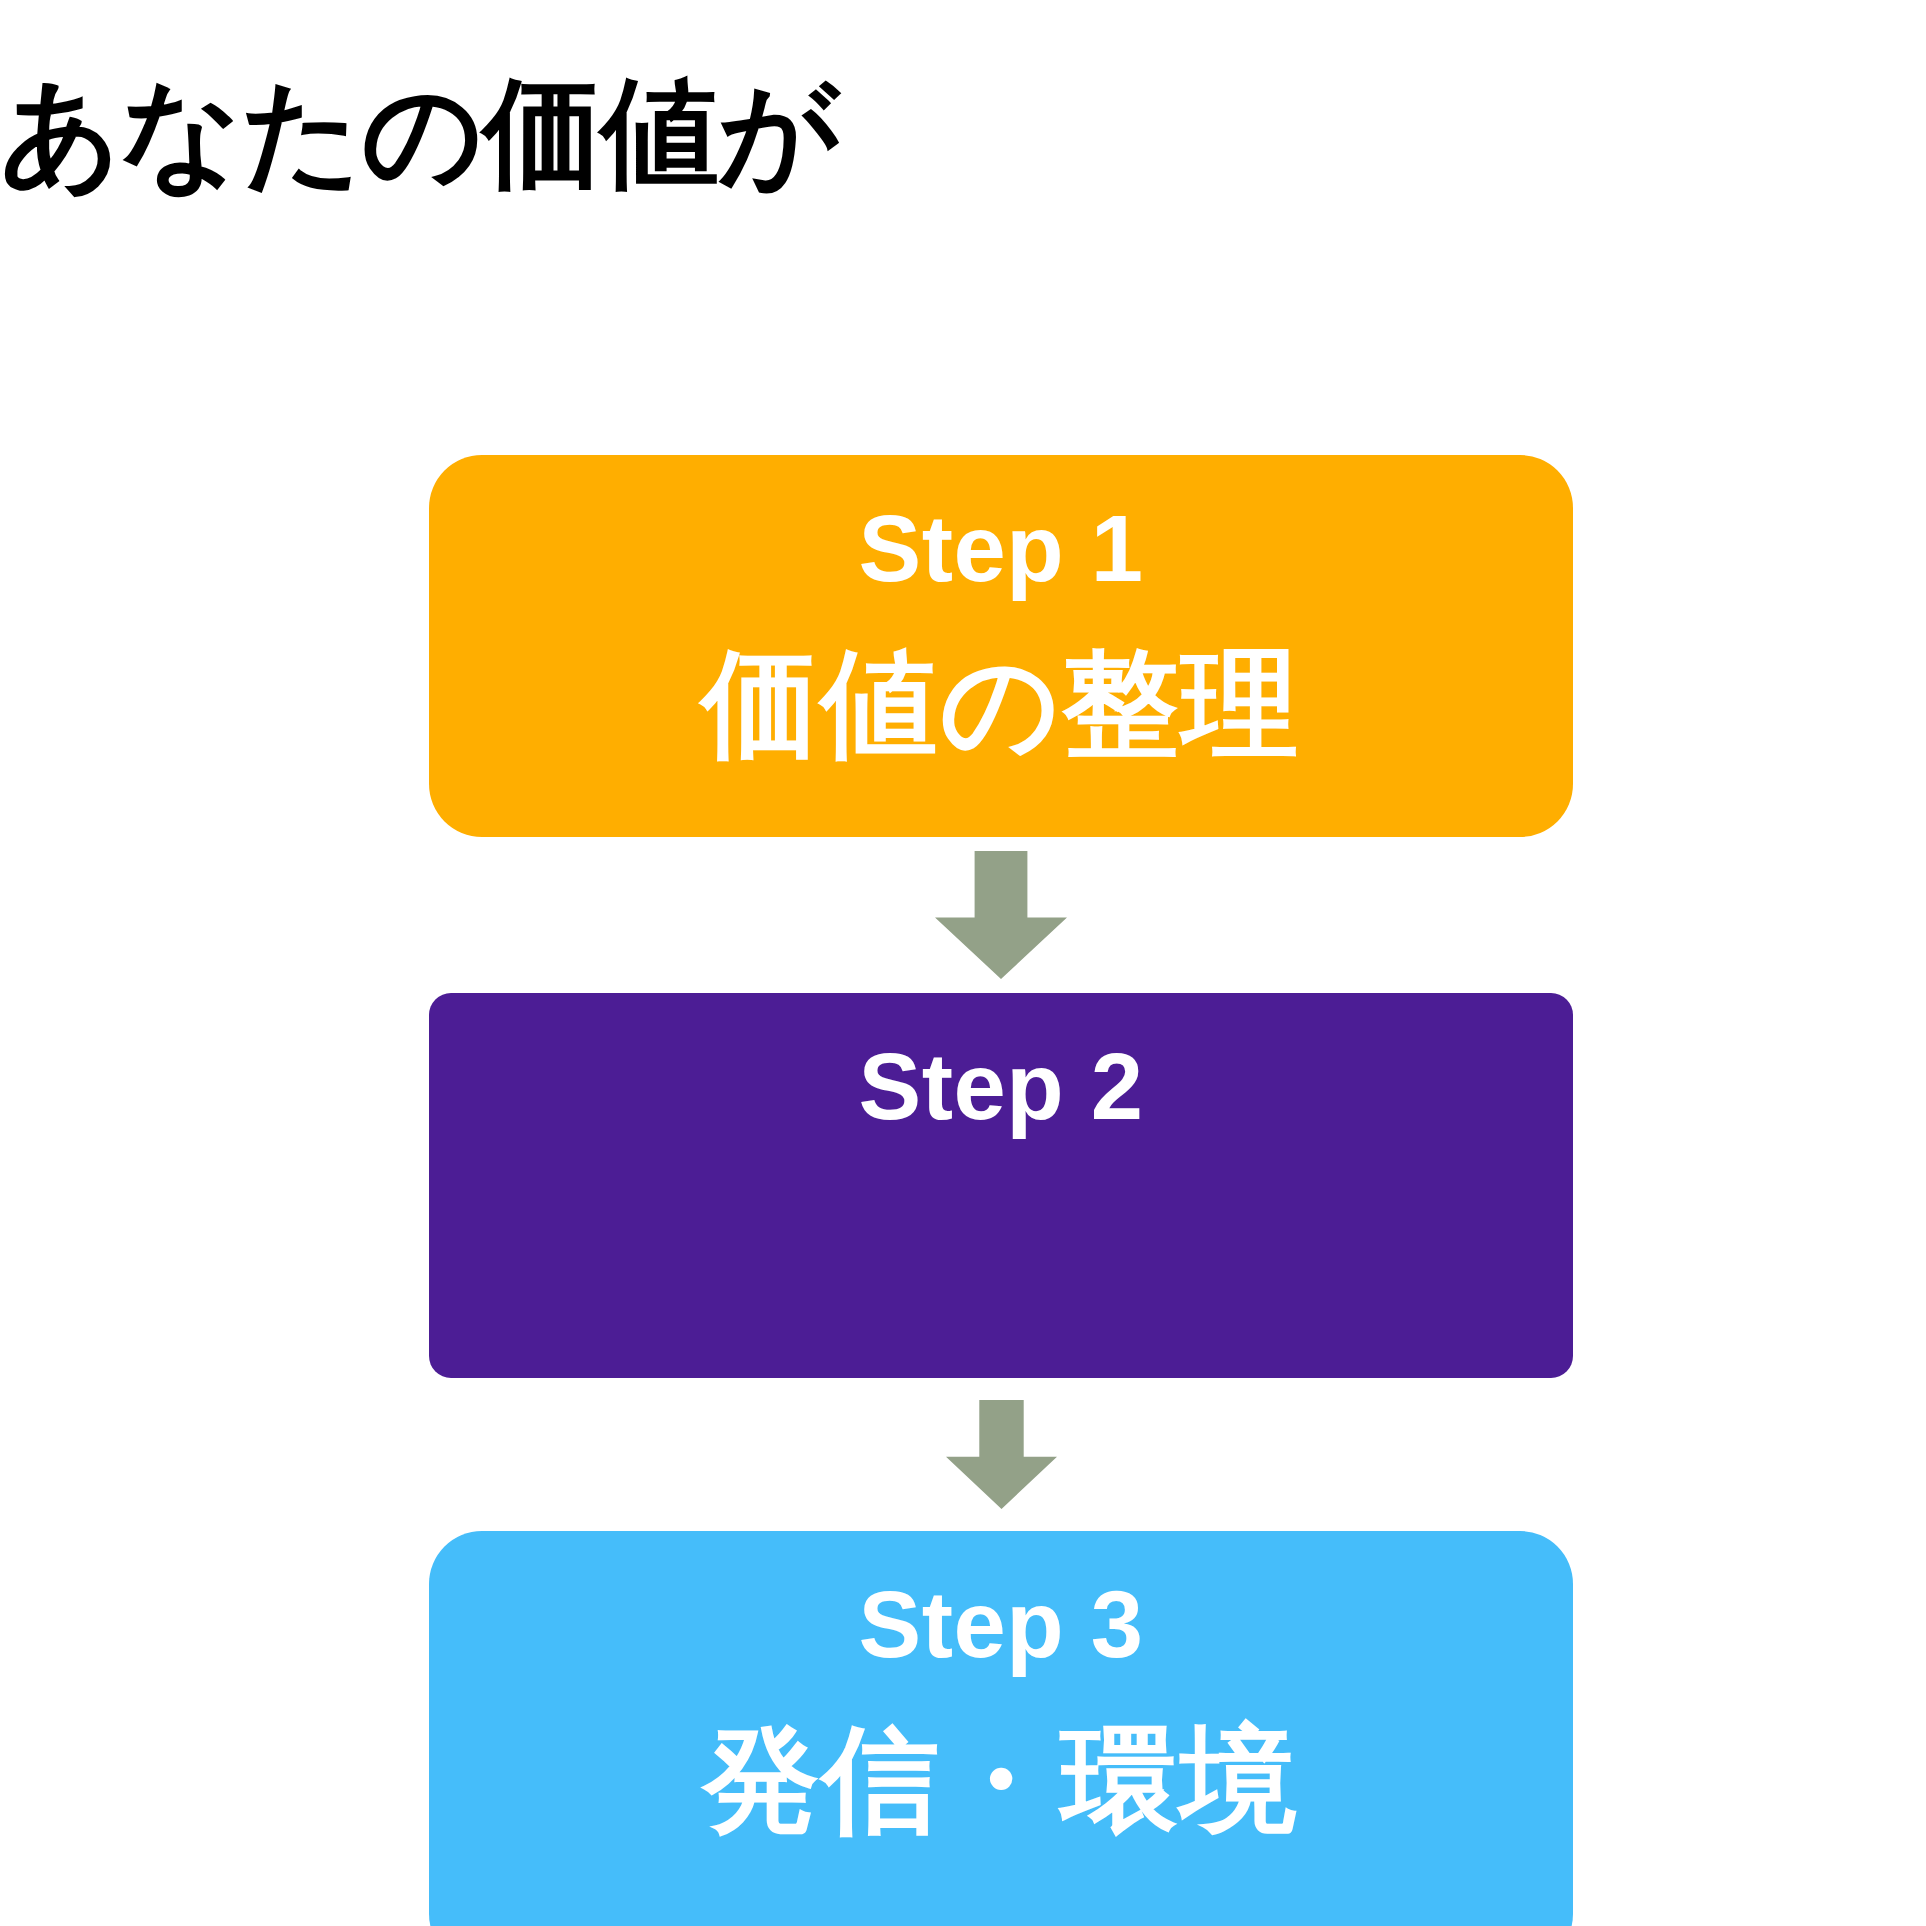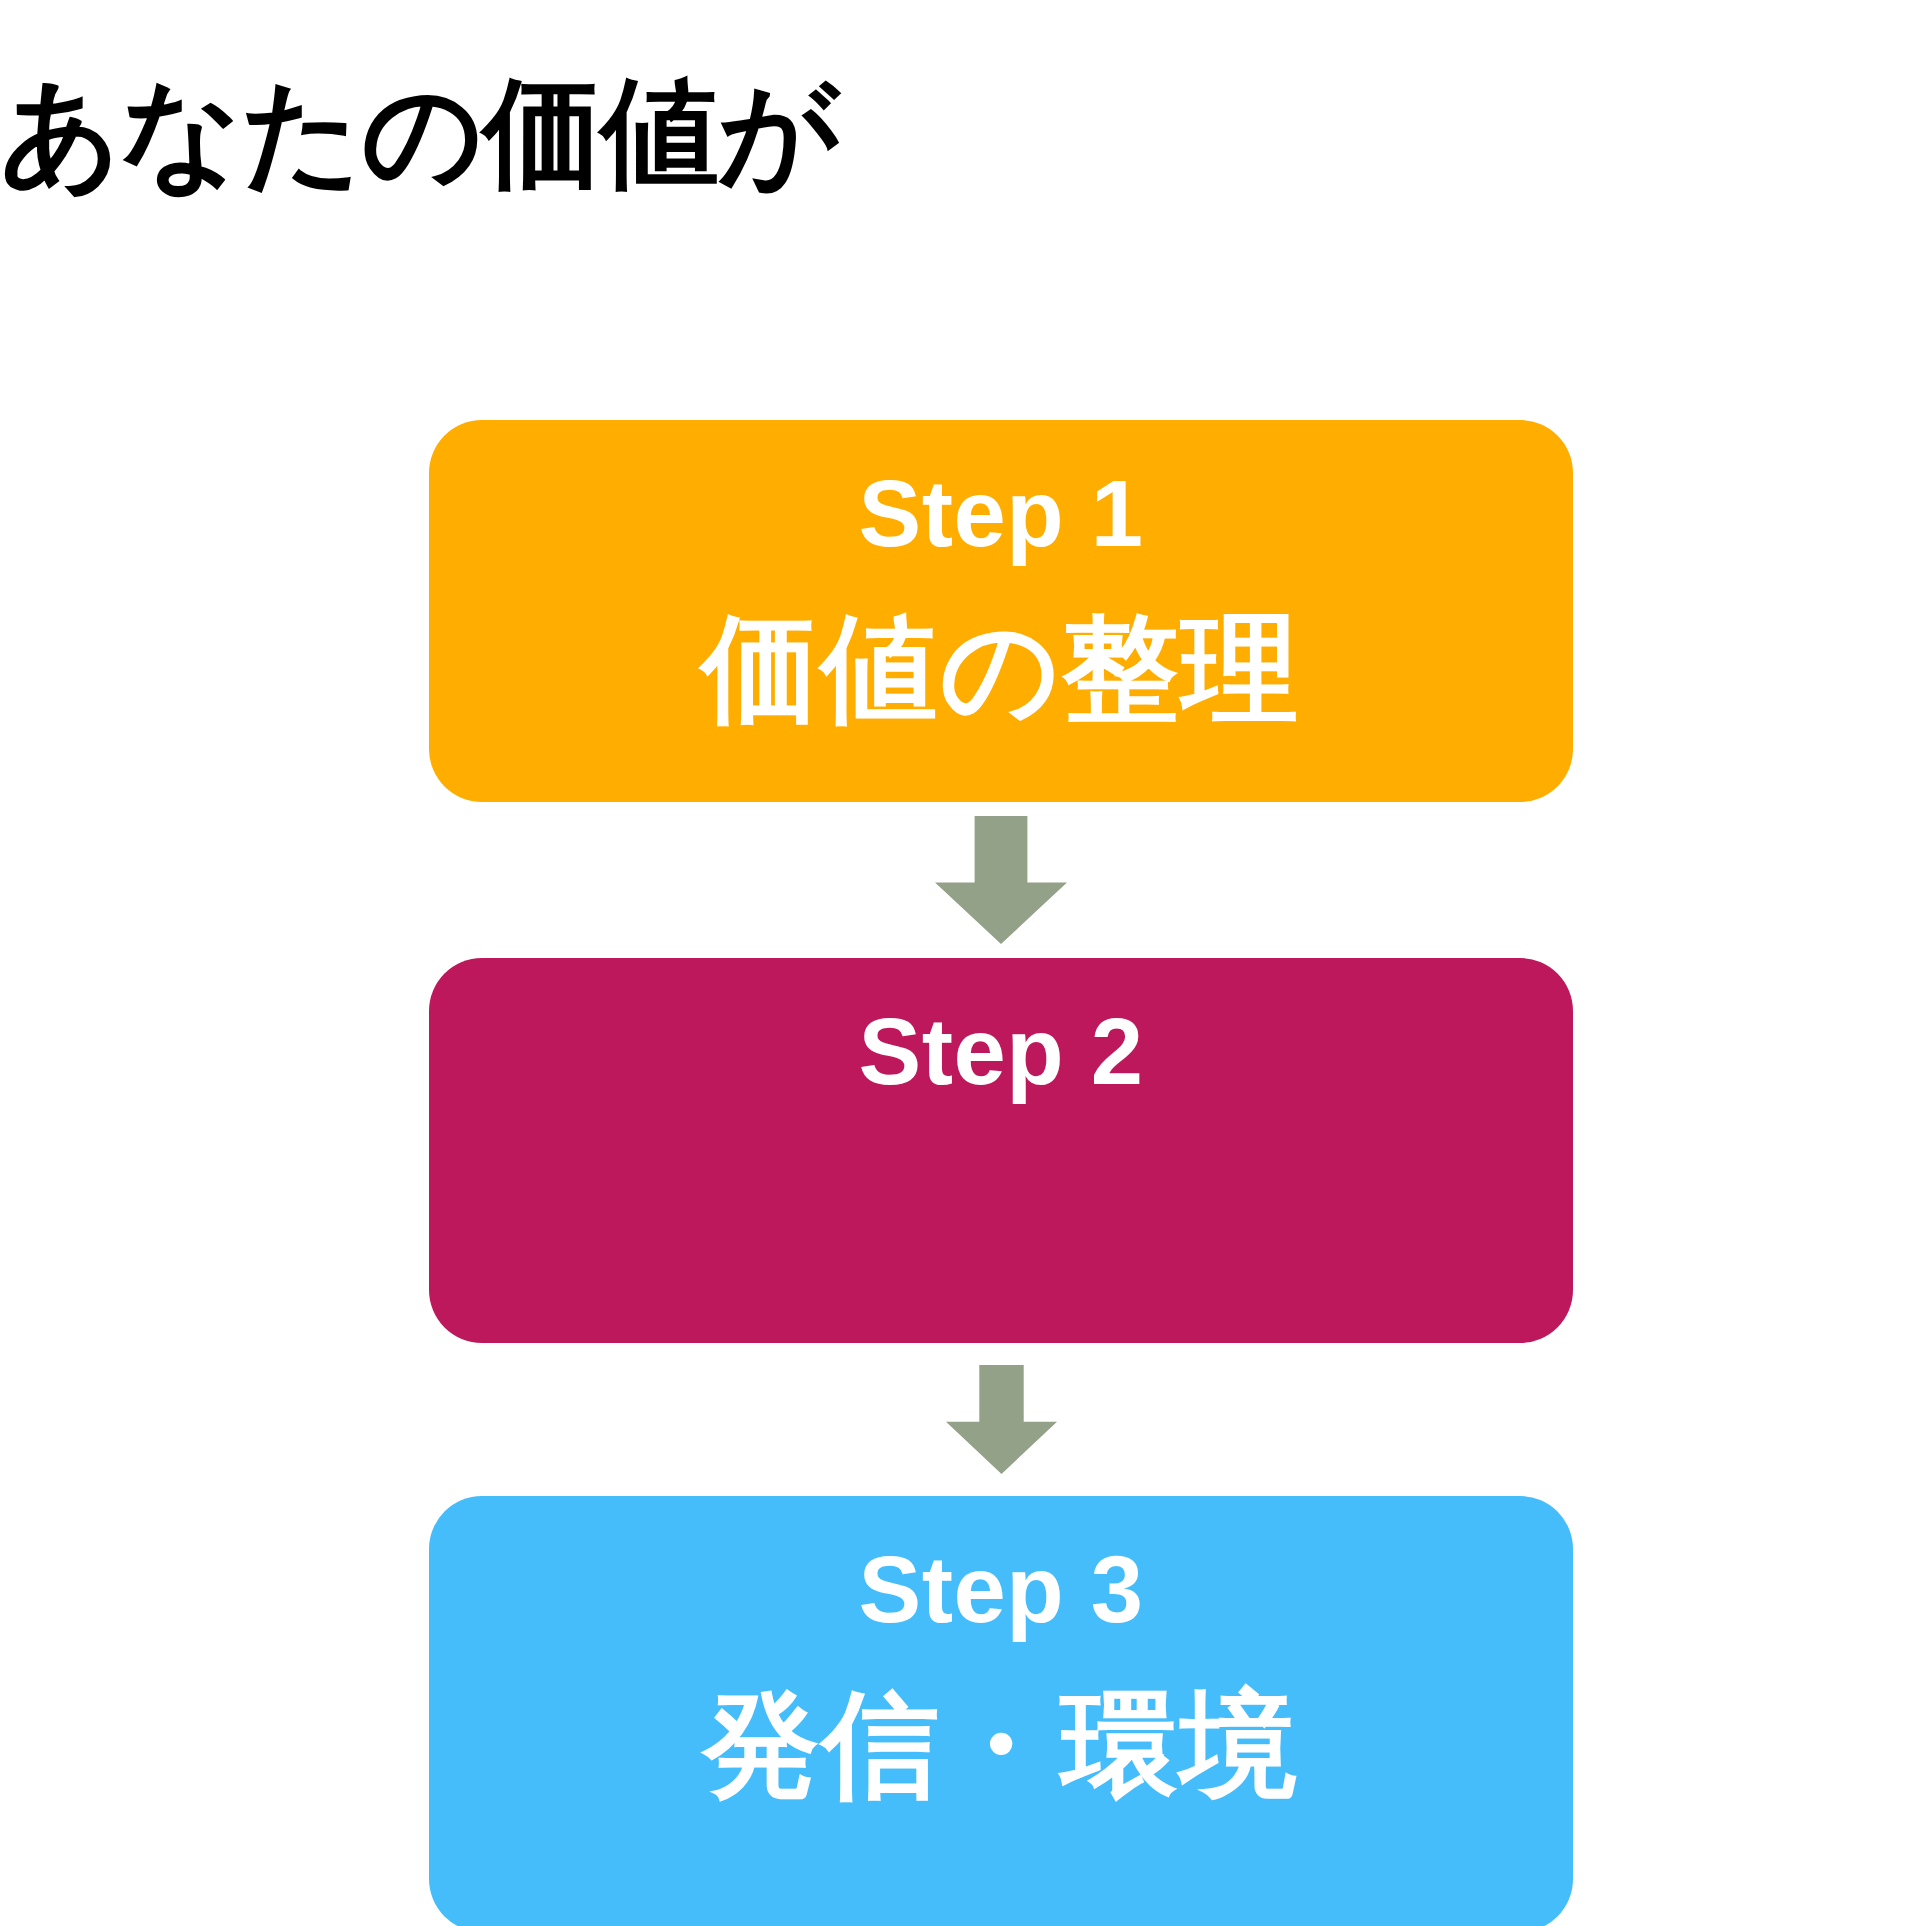--- a/index.html
+++ b/index.html
@@ -42,21 +42,21 @@
   .step-box {
     position: relative;
     width: 1144px;
     border-radius: 53px;
     box-sizing: border-box;
     text-align: center;
     color: #ffffff;
     display: block;
     padding-top: 41px;
   }
-  .step-box.b1 { height: 382px; background: #ffae00; }
+  .step-box.b1 { height: 382px; background: #ffae00; margin-top: 35px; }
   .step-box.b2 { height: 385px; background: #68b98f; }
   .step-box.b3 { height: 436px; background: #45bdfa; }
 
   .step-label {
     display: block;
     font-size: 94px;
     font-weight: 700;
     line-height: 1.12;
     letter-spacing: 0.005em;
   }
@@ -100,21 +100,21 @@
     <span class="step-label">Step 1</span>
     <span class="step-title">価値の整理</span>
   </div>
 
   <div class="arrow-wrap a1">
     <svg class="arrow a1" viewBox="0 0 100 100" preserveAspectRatio="none">
       <path d="M30 0 L70 0 L70 52 L100 52 L50 100 L0 52 L30 52 Z" fill="#93a188"></path>
     </svg>
   </div>
 
-  <div class="step-box b2" style="background: #be185d; color: rgb(255, 255, 255);">
+  <div class="step-box b2" style="background: #4c1d95; color: rgb(255, 255, 255); border-radius: 22px;">
     <span class="step-label">Step 2</span>
   </div>
 
   <div class="arrow-wrap a2">
     <svg class="arrow a2" viewBox="0 0 100 100" preserveAspectRatio="none">
       <path d="M30 0 L70 0 L70 52 L100 52 L50 100 L0 52 L30 52 Z" fill="#93a188"></path>
     </svg>
   </div>
 
   <div class="step-box b3" style="background: rgb(69, 189, 250); color: rgb(255, 255, 255);">

